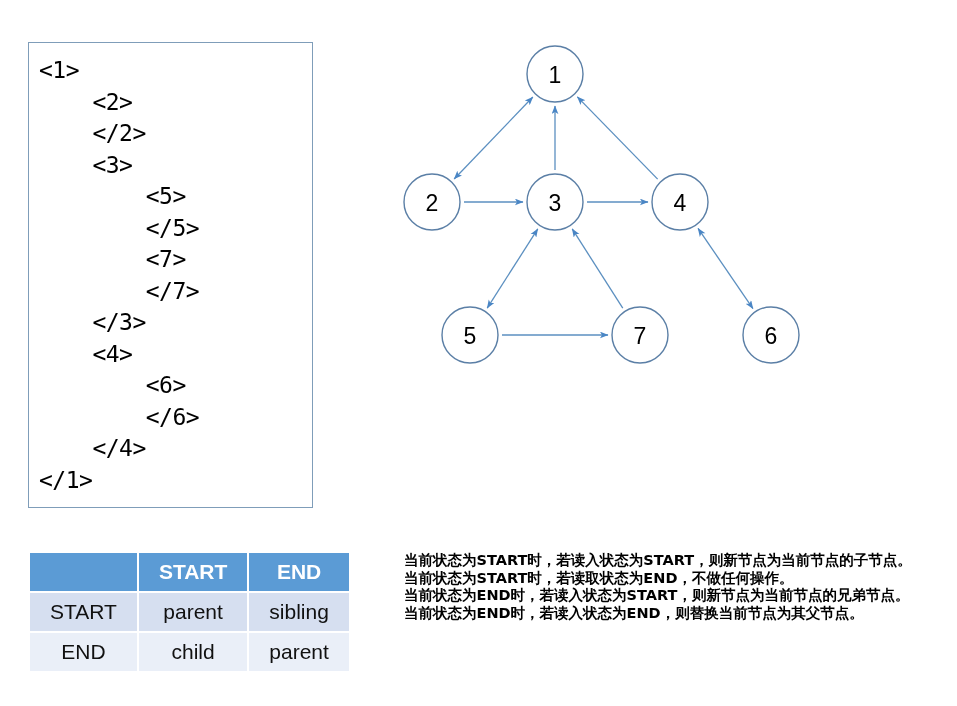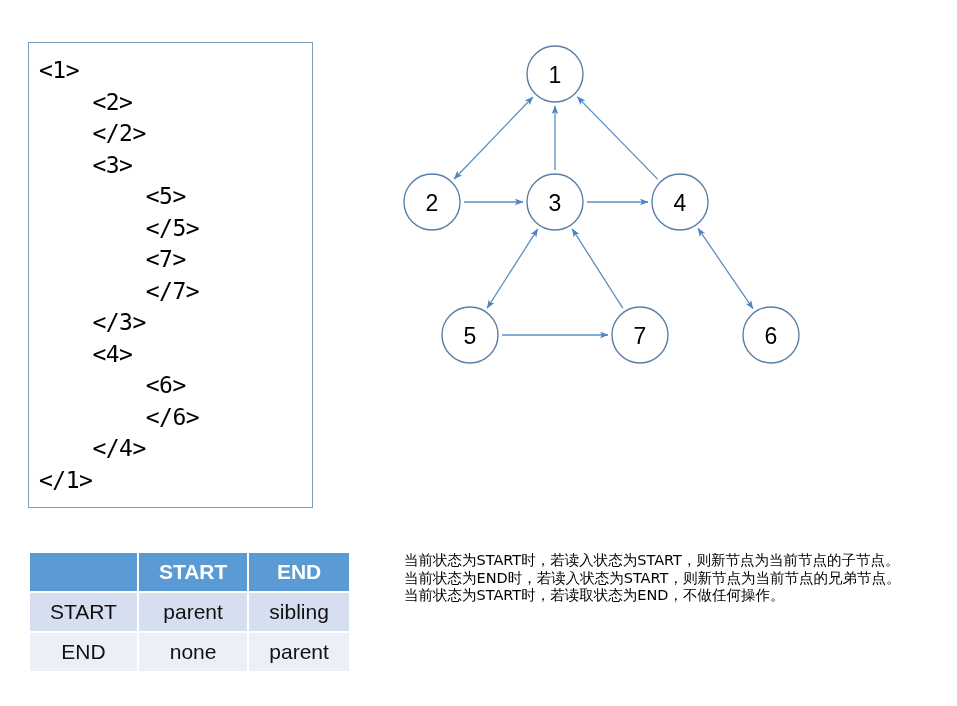--- a/index.html
+++ b/index.html
@@ -105,20 +105,21 @@
   #trans-table td.rowhead {
     font-weight: normal;
   }
 
   
   #rules-text {
     position: absolute;
     left: 404px;
     top: 552px;
     width: 530px;
+    font-weight: bold;
   }
   .rule-line {
     font-family: "DejaVu Sans", "Liberation Sans", sans-serif;
     font-size: 14.5px;
     line-height: 17.5px;
     color: #000000;
     white-space: nowrap;
   }
 </style>
 </head>
@@ -192,23 +193,24 @@
     </tr>
   </thead>
   <tbody>
     <tr class="row-start">
       <td class="rowhead">START</td>
       <td>parent</td>
       <td>sibling</td>
     </tr>
     <tr class="row-end">
       <td class="rowhead">END</td>
-      <td>none</td>
+      <td>child</td>
       <td>parent</td>
     </tr>
   </tbody>
 </table>
 
 <div id="rules-text">
     <div class="rule-line">当前状态为START时，若读入状态为START，则新节点为当前节点的子节点。</div>
+    <div class="rule-line">当前状态为START时，若读取状态为END，不做任何操作。</div>
     <div class="rule-line">当前状态为END时，若读入状态为START，则新节点为当前节点的兄弟节点。</div>
-    <div class="rule-line">当前状态为START时，若读取状态为END，不做任何操作。</div>
+    <div class="rule-line">当前状态为END时，若读入状态为END，则替换当前节点为其父节点。</div>
   </div>
 
 </body></html>

